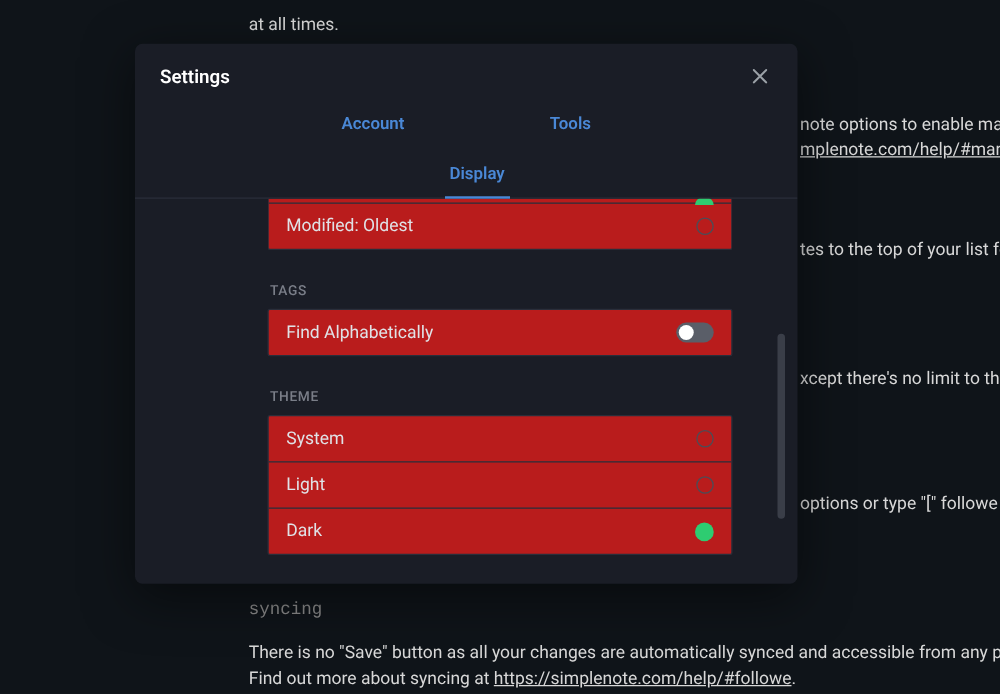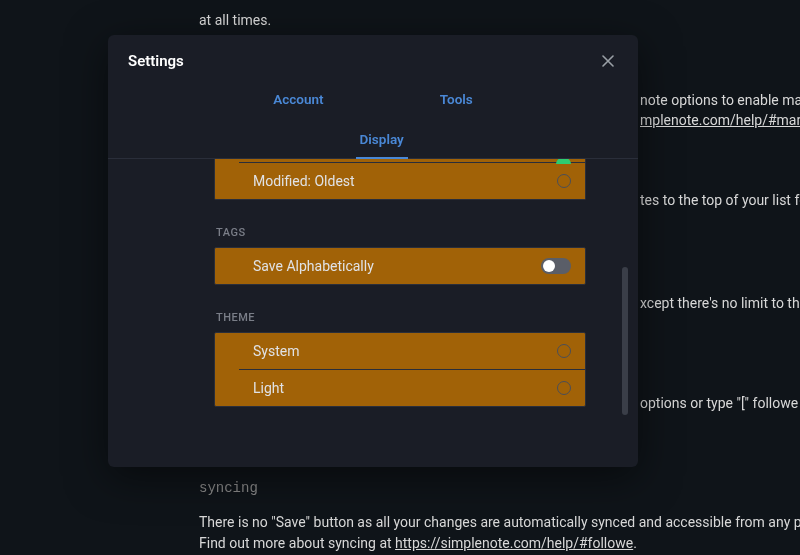--- a/index.html
+++ b/index.html
@@ -88,22 +88,21 @@
     letter-spacing: 0.5px;
     color: #7a7e88;
     text-transform: uppercase;
     margin: 26px 0 8px 2px;
     font-weight: 500;
   }
 
   .option-group {
     border: 1px solid #2a2e3a;
     border-radius: 2px;
-    background: #a16207;
-    padding-left: 24px;
+    background: #b91c1c;
   }
   .option-row {
     display: flex;
     align-items: center;
     justify-content: space-between;
     padding: 10px 14px;
     border-bottom: 1px solid #2a2e3a;
     cursor: pointer;
     font-size: 14px;
     color: #e0e2e6;
@@ -215,33 +214,37 @@
       </div>
       <div class="option-row">
         <span>Modified: Oldest</span>
         <span class="radio"></span>
       </div>
     </div>
 
     <div class="section-label">Tags</div>
     <div class="option-group">
       <div class="option-row">
-        <span>Save Alphabetically</span>
+        <span>Find Alphabetically</span>
         <span class="toggle"></span>
       </div>
     </div>
 
     <div class="section-label">Theme</div>
     <div class="option-group">
       <div class="option-row">
         <span>System</span>
         <span class="radio"></span>
       </div>
       <div class="option-row">
         <span>Light</span>
         <span class="radio"></span>
       </div>
+      <div class="option-row">
+        <span>Dark</span>
+        <span class="radio selected"></span>
+      </div>
     </div>
 
   </div>
 
   <div class="scrollbar-track"></div>
 </div>
 
 </body></html>

